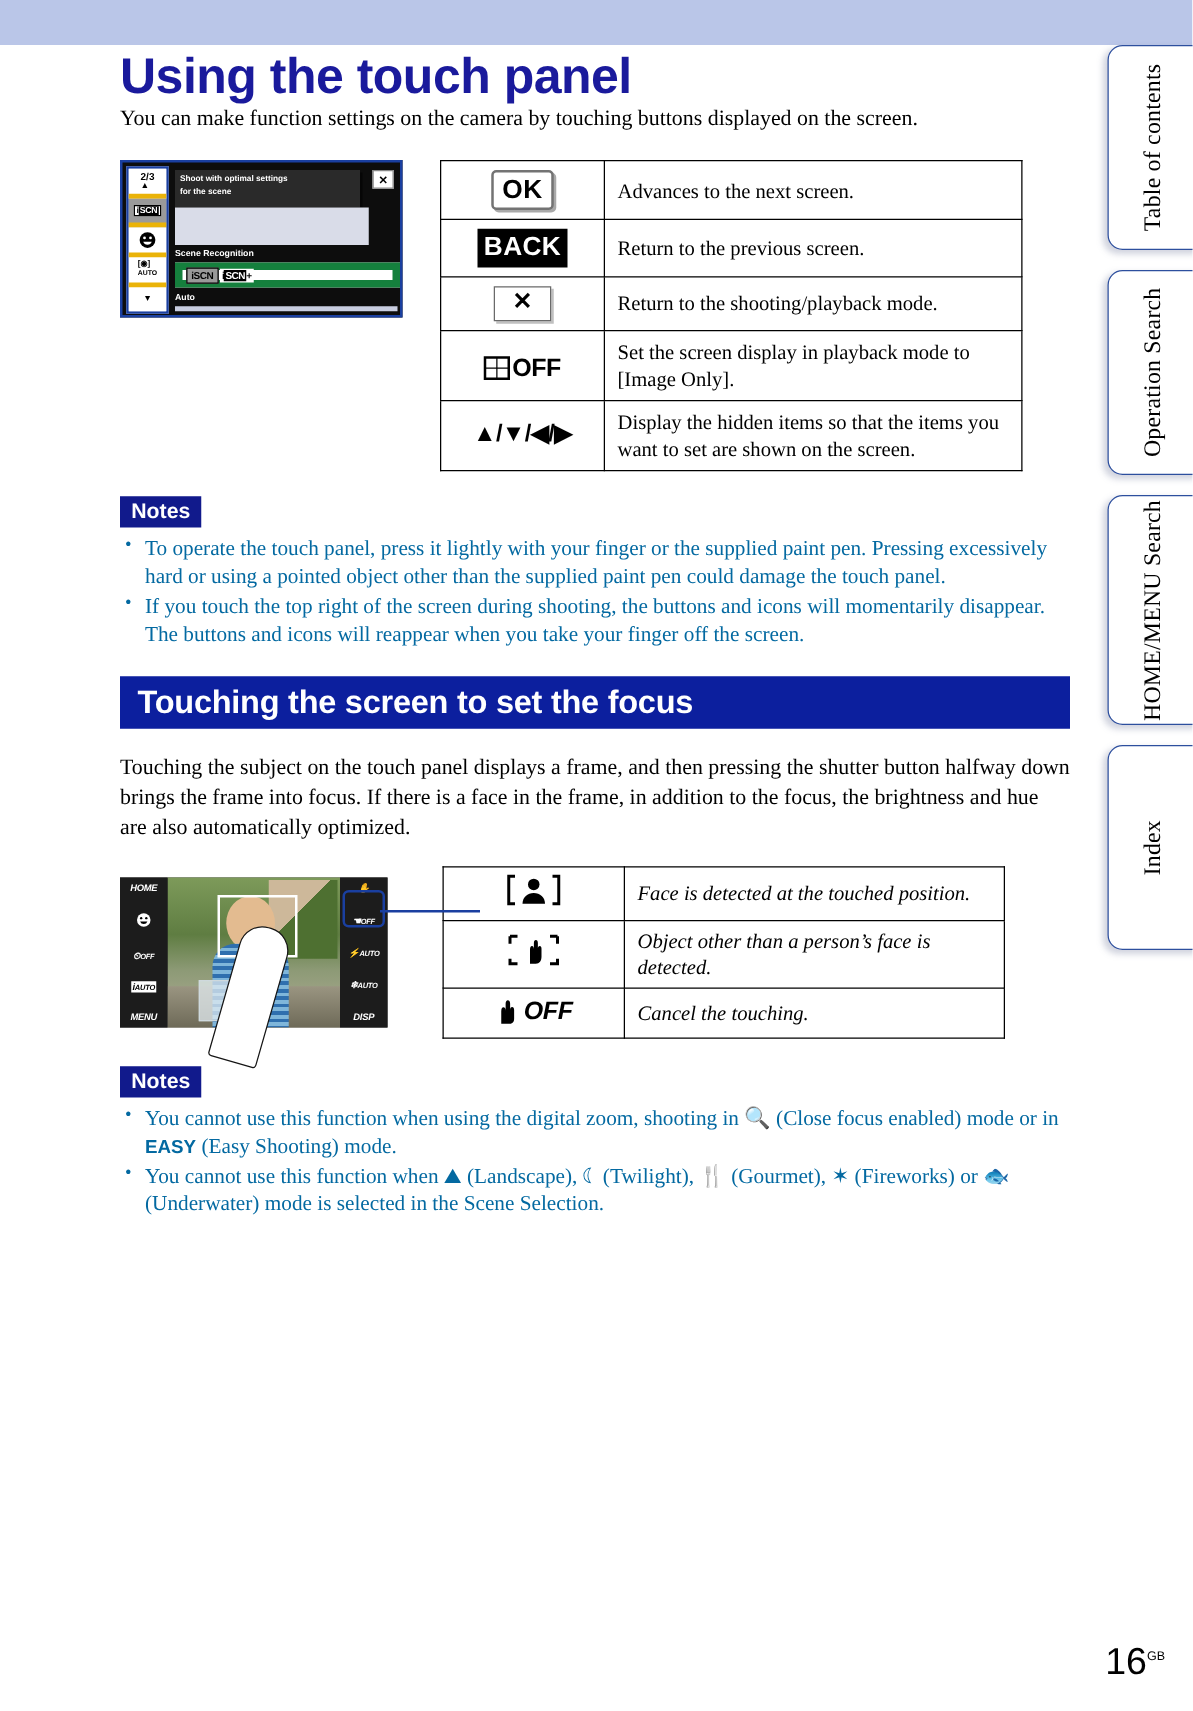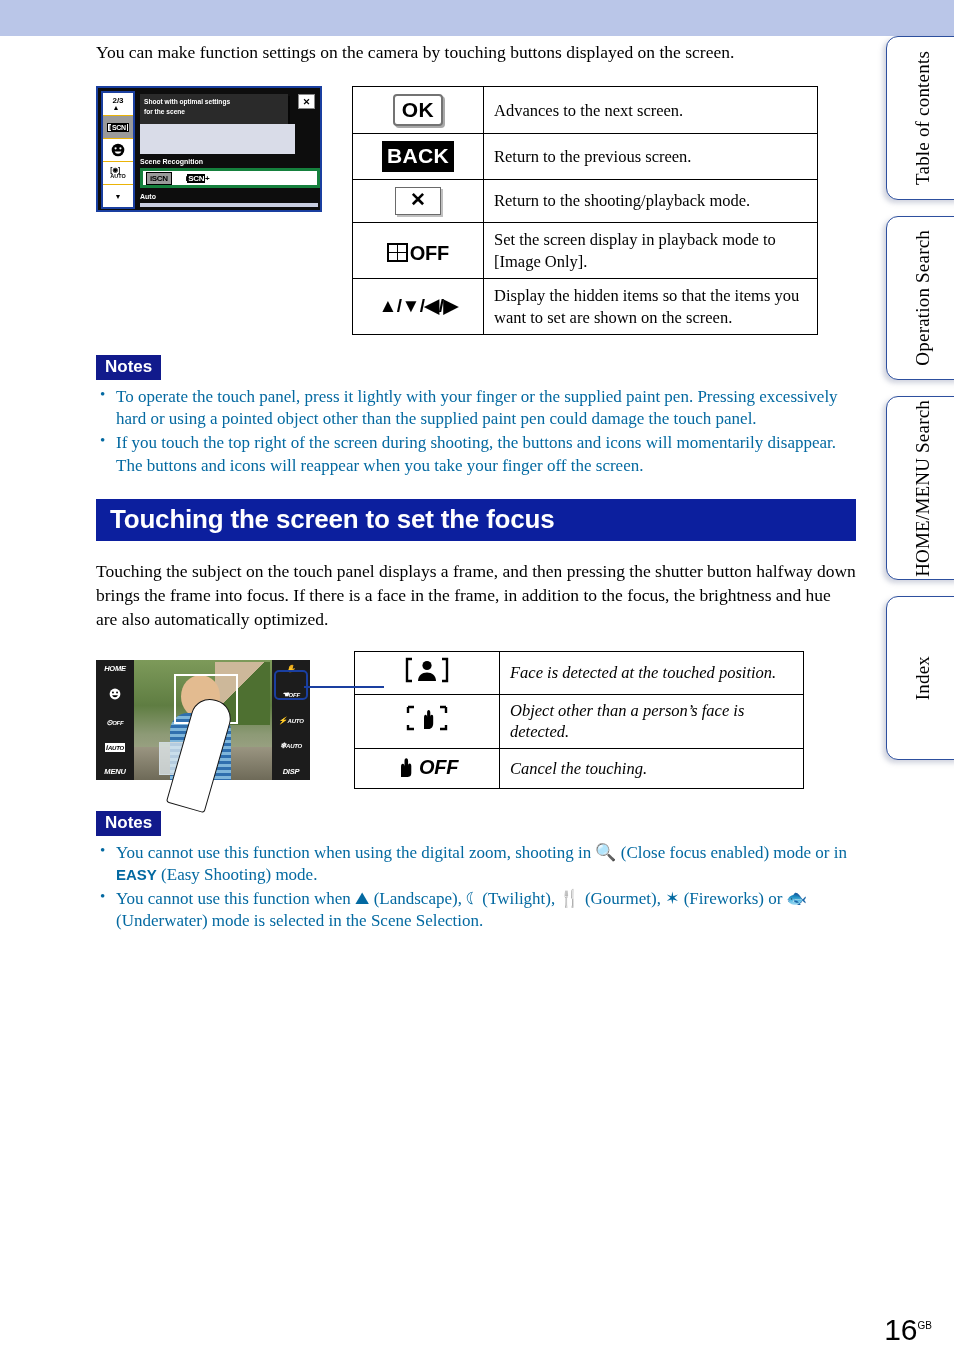--- a/index.html
+++ b/index.html
@@ -109,21 +109,21 @@
     width: 34px;
     height: 118px;
     border: 2.5px solid #1a3fa0;
     background: #ffffff;
     box-sizing: border-box;
     display: flex;
     flex-direction: column;
   }
   .cam-sb-cell {
     flex: 1;
-    border-bottom: 1px solid #eab308;
+    border-bottom: 4px solid #eab308;
     display: flex;
     align-items: center;
     justify-content: center;
     font-family: "Liberation Sans", sans-serif;
     font-size: 7px;
     font-weight: bold;
     color: #000;
     background: #fff;
     position: relative;
   }
@@ -180,26 +180,26 @@
     font-weight: bold;
     color: #fff;
   }
   .cam-label.l1 { top: 70px; }
   .cam-label.l2 { top: 105px; }
   .cam-optrow {
     position: absolute;
     left: 42px; top: 80px;
     width: 180px; height: 20px;
     background: #ffffff;
-    border: 3px solid #15803d;
+    border: 6px solid #15803d;
     box-sizing: border-box;
     display: flex;
     align-items: center;
     padding-left: 3px;
-    gap: 12px;
+    gap: 1px;
   }
   .opt-a {
     background: #9a9a9a;
     border: 1px solid #000;
     padding: 1px 3px;
     font-family: "Liberation Sans", sans-serif;
     font-size: 8px; font-weight: bold; color: #000;
     letter-spacing: -0.4px;
   }
   .opt-b {
@@ -469,20 +469,21 @@
     <div class="side-tab" id="tab2">
       <span>HOME/MENU Search</span>
     </div>
     <div class="side-tab" id="tab3">
       <span>Index</span>
     </div>
   </div>
 
   <div class="content">
 
+    <h1 class="page-title">Using the touch panel</h1>
 
     <p class="body-text intro">You can make function settings on the camera by touching buttons displayed on the screen.</p>
 
     <div class="row-1">
 
       <div class="cam-shot">
         <div class="cam-tip">
           <div>Shoot with optimal settings</div>
           <div>for the scene</div>
         </div>

